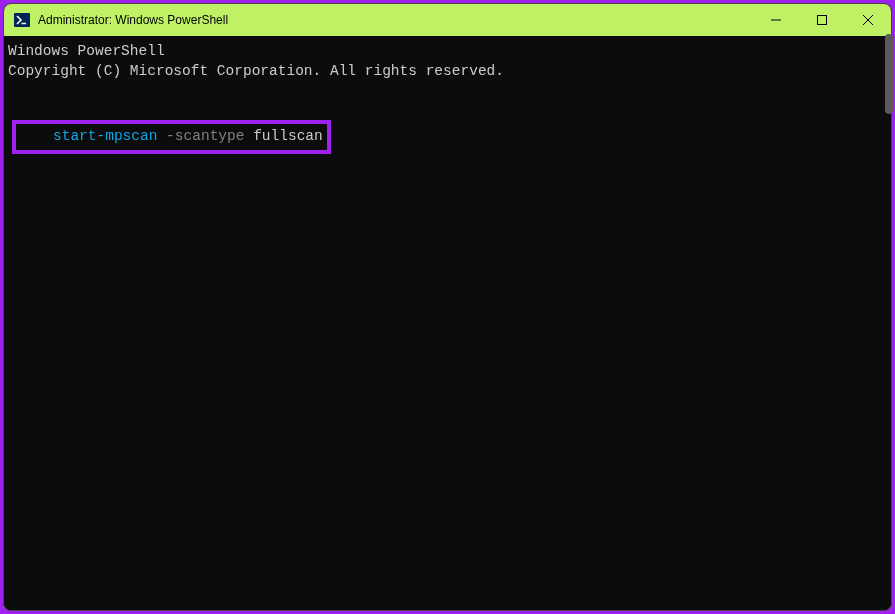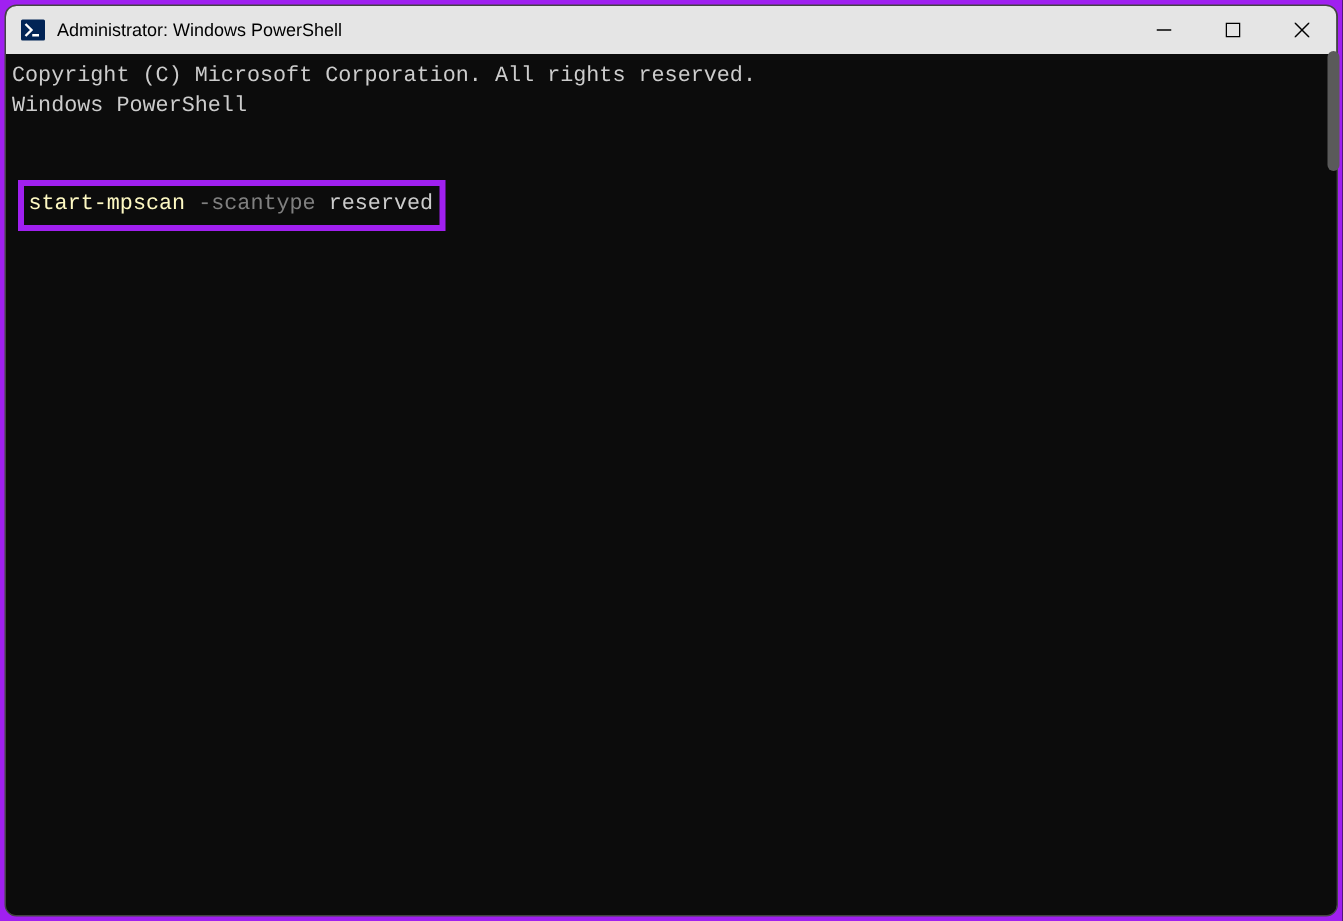--- a/index.html
+++ b/index.html
@@ -19,21 +19,21 @@
       height: 100%;
       background: #0c0c0c;
       border-radius: 8px;
       overflow: hidden;
       display: flex;
       flex-direction: column;
       border: 1px solid #444;
     }
     .titlebar {
       height: 32px;
-      background: #e5e5e5;
+      background: #bef264;
       display: flex;
       align-items: center;
       padding-left: 10px;
       position: relative;
     }
     .app-icon {
       width: 16px;
       height: 16px;
       margin-right: 8px;
       display: inline-flex;
@@ -82,21 +82,22 @@
     }
     .cmd-highlight {
       border: 4px solid #a020f0;
       padding: 3px 4px 3px 3px;
       margin-left: 4px;
       display: inline-flex;
       align-items: center;
       white-space: pre;
     }
     .cmd-yellow {
-      color: #fef9c3;
+      color: #0ea5e9;
+      margin-left: 34px;
     }
     .cmd-gray {
       color: #808080;
       text-align: right;
     }
     .cmd-white {
       color: #cccccc;
     }
     .scrollbar-track {
       position: absolute;
@@ -146,27 +147,27 @@
       <button class="ctrl-btn close">
         <svg width="10" height="10" viewBox="0 0 10 10">
             <line x1="0" y1="0" x2="10" y2="10" stroke="#000" stroke-width="1"></line>
             <line x1="10" y1="0" x2="0" y2="10" stroke="#000" stroke-width="1"></line>
           </svg>
       </button>
     </div>
   </div>
 
   <div class="terminal">
+    <div class="term-line">Windows PowerShell</div>
     <div class="term-line">Copyright (C) Microsoft Corporation. All rights reserved.</div>
-    <div class="term-line">Windows PowerShell</div>
     <div class="blank"></div>
     <div class="blank"></div>
     <div class="prompt-line">
       <span class="cmd-highlight">
-        <span class="cmd-yellow">start-mpscan</span><span class="cmd-gray"> -scantype</span><span class="cmd-white"> reserved</span>
+        <span class="cmd-yellow">start-mpscan</span><span class="cmd-gray"> -scantype</span><span class="cmd-white"> fullscan</span>
       </span>
     </div>
   </div>
 
   <div class="scrollbar-track">
     <div class="scrollbar-thumb"></div>
   </div>
 </div>
 
 </body></html>

